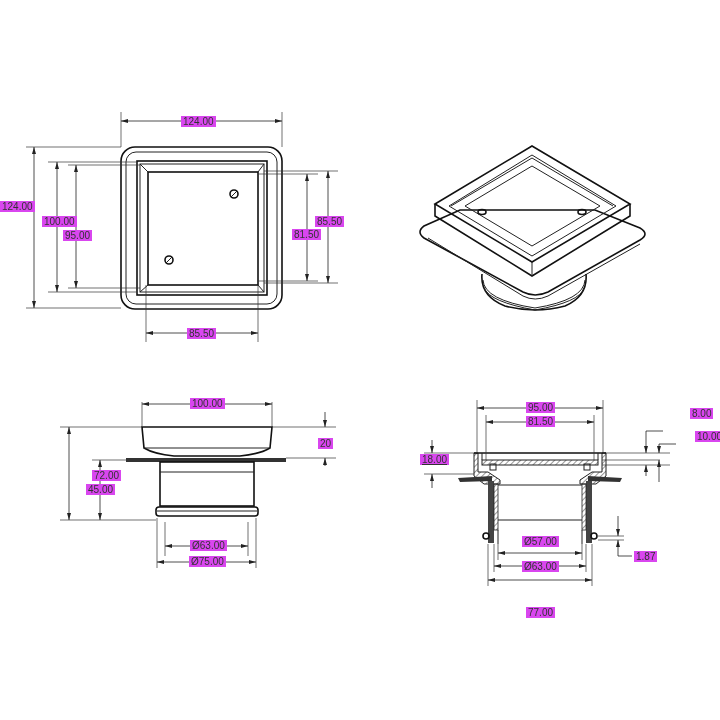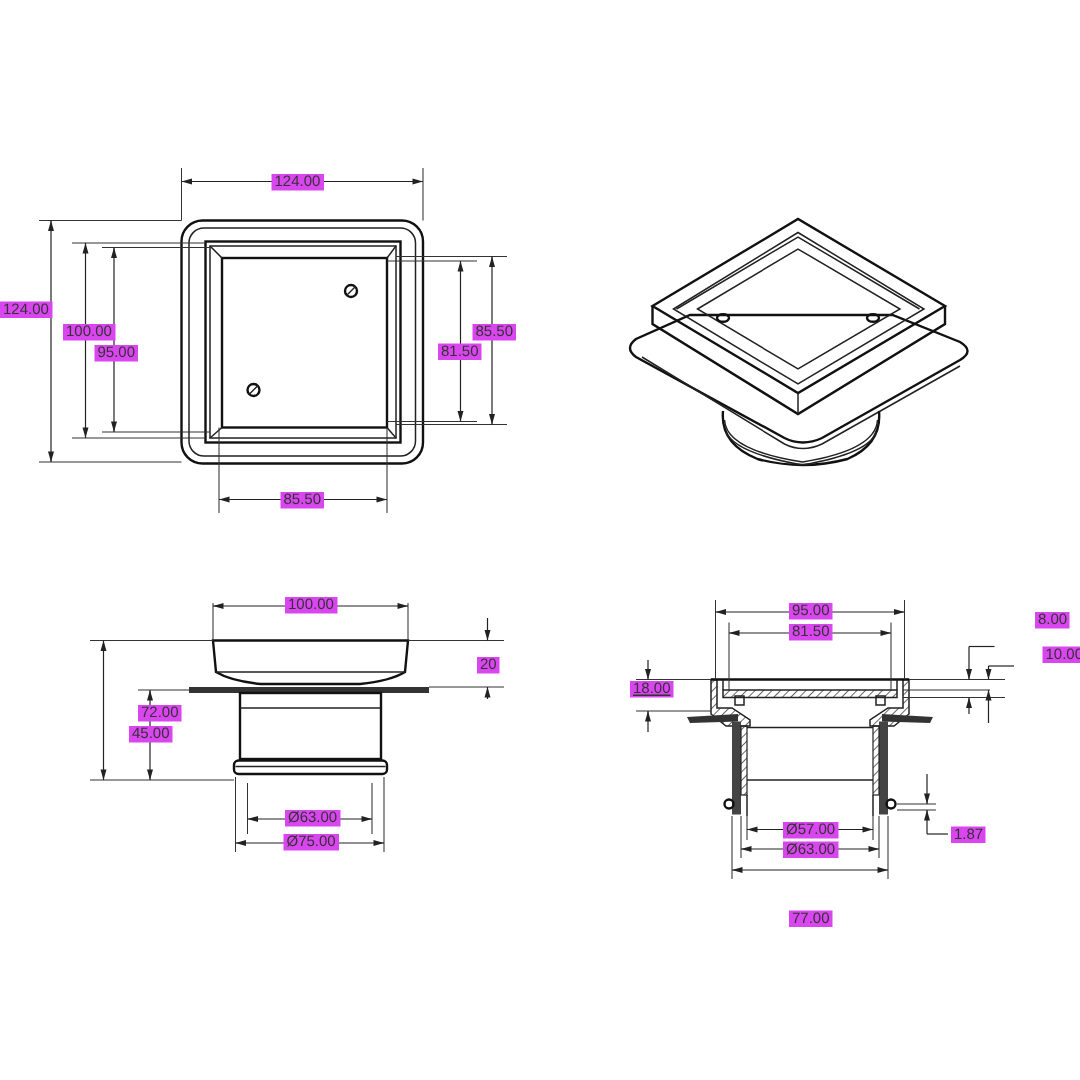--- a/index.html
+++ b/index.html
@@ -236,16 +236,16 @@
   <line class="ext" x1="232" y1="184" x2="232" y2="226"></line>
   <line class="dim" x1="128" y1="220" x2="232" y2="220"></line>
   <path d="M128 220 l7 -2 v4 z M232 220 l-7 -2 v4 z" fill="#222"></path>
 </svg>
 <span class="lbl" style="left:166px;top:42px;">95.00</span>
 <span class="lbl" style="left:166px;top:56px;">81.50</span>
 <span class="lbl" style="left:60px;top:94px;text-decoration:underline;">18.00</span>
 <span class="lbl" style="left:304px;top:48px;margin-left:26px;">8.00</span>
 <span class="lbl" style="left:335px;top:71px;">10.00</span>
 <span class="lbl" style="left:274px;top:191px;">1.87</span>
-<span class="lbl" style="left:162px;top:188px;">Ø57.00</span>
+<span class="lbl" style="left:162px;top:176px;">Ø57.00</span>
 <span class="lbl" style="left:162px;top:201px;">Ø63.00</span>
 <span class="lbl" style="left:166px;top:215px;margin-top:32px;">77.00</span>
 </div>
 
 </body></html>

